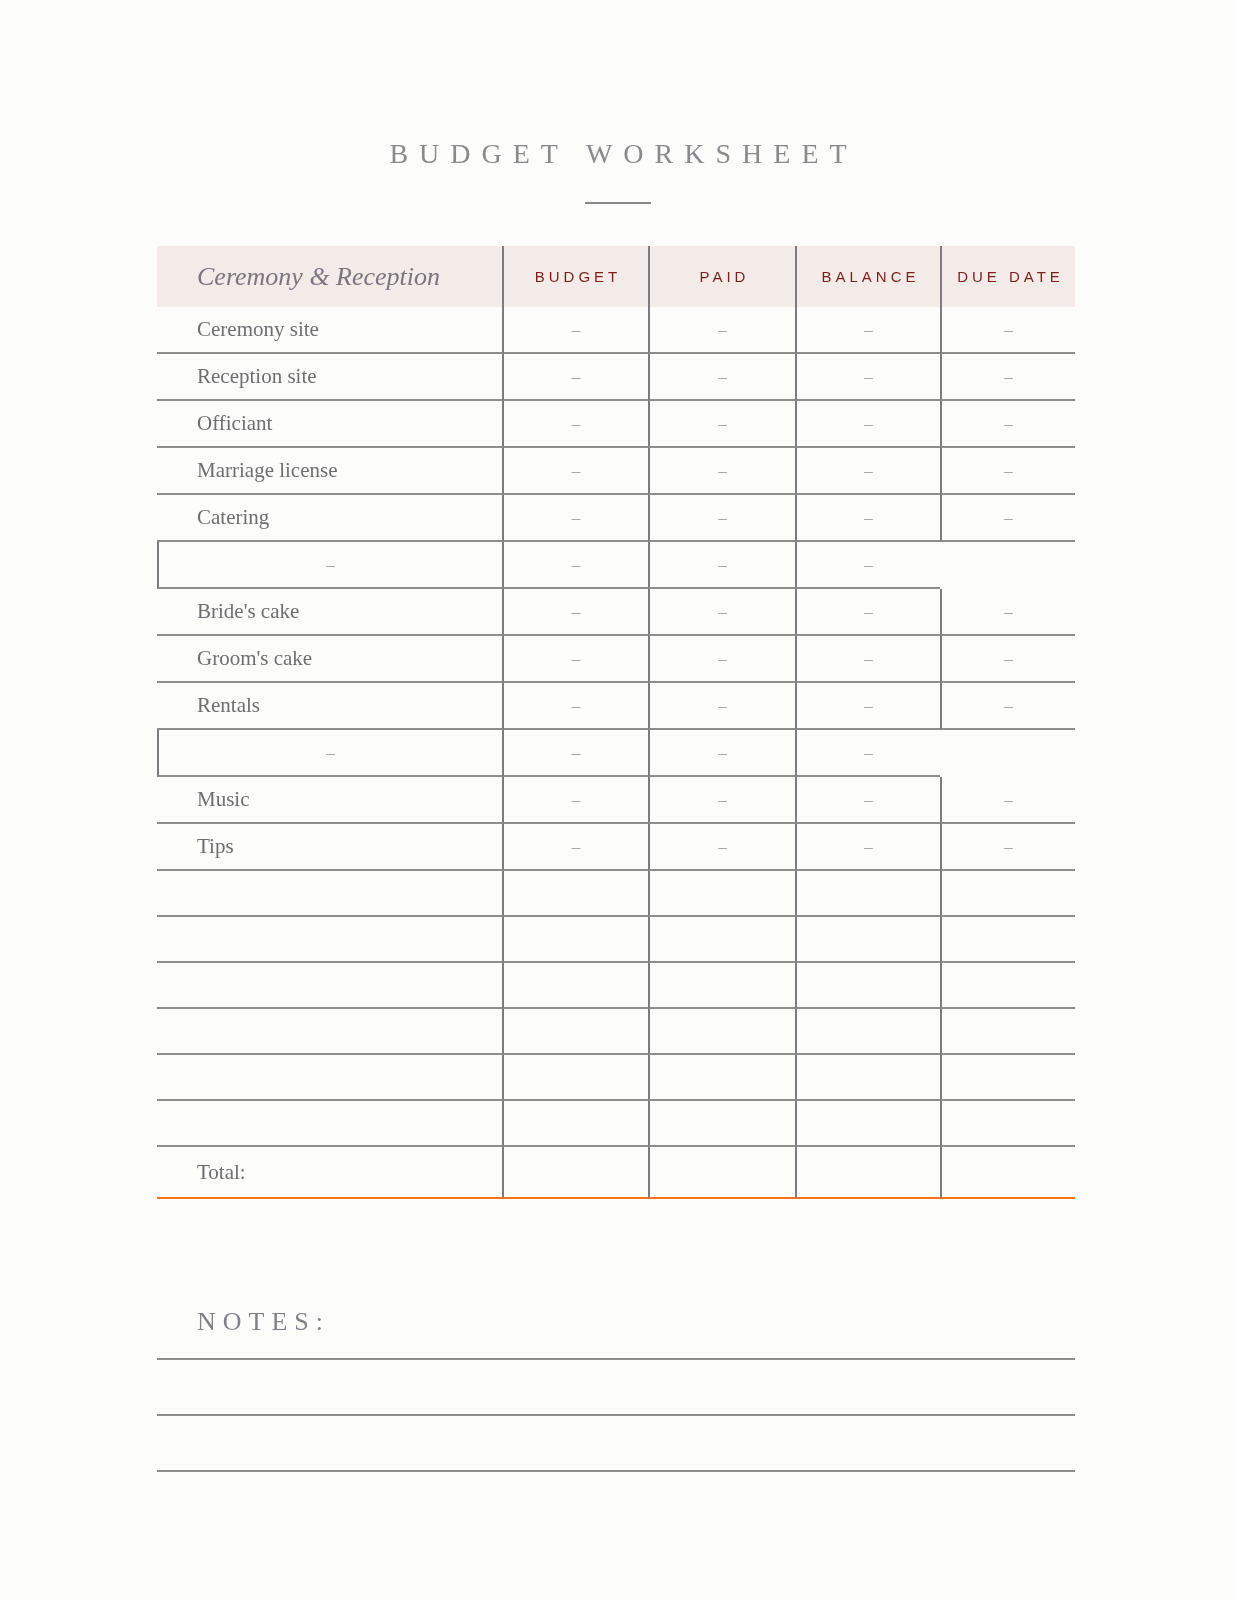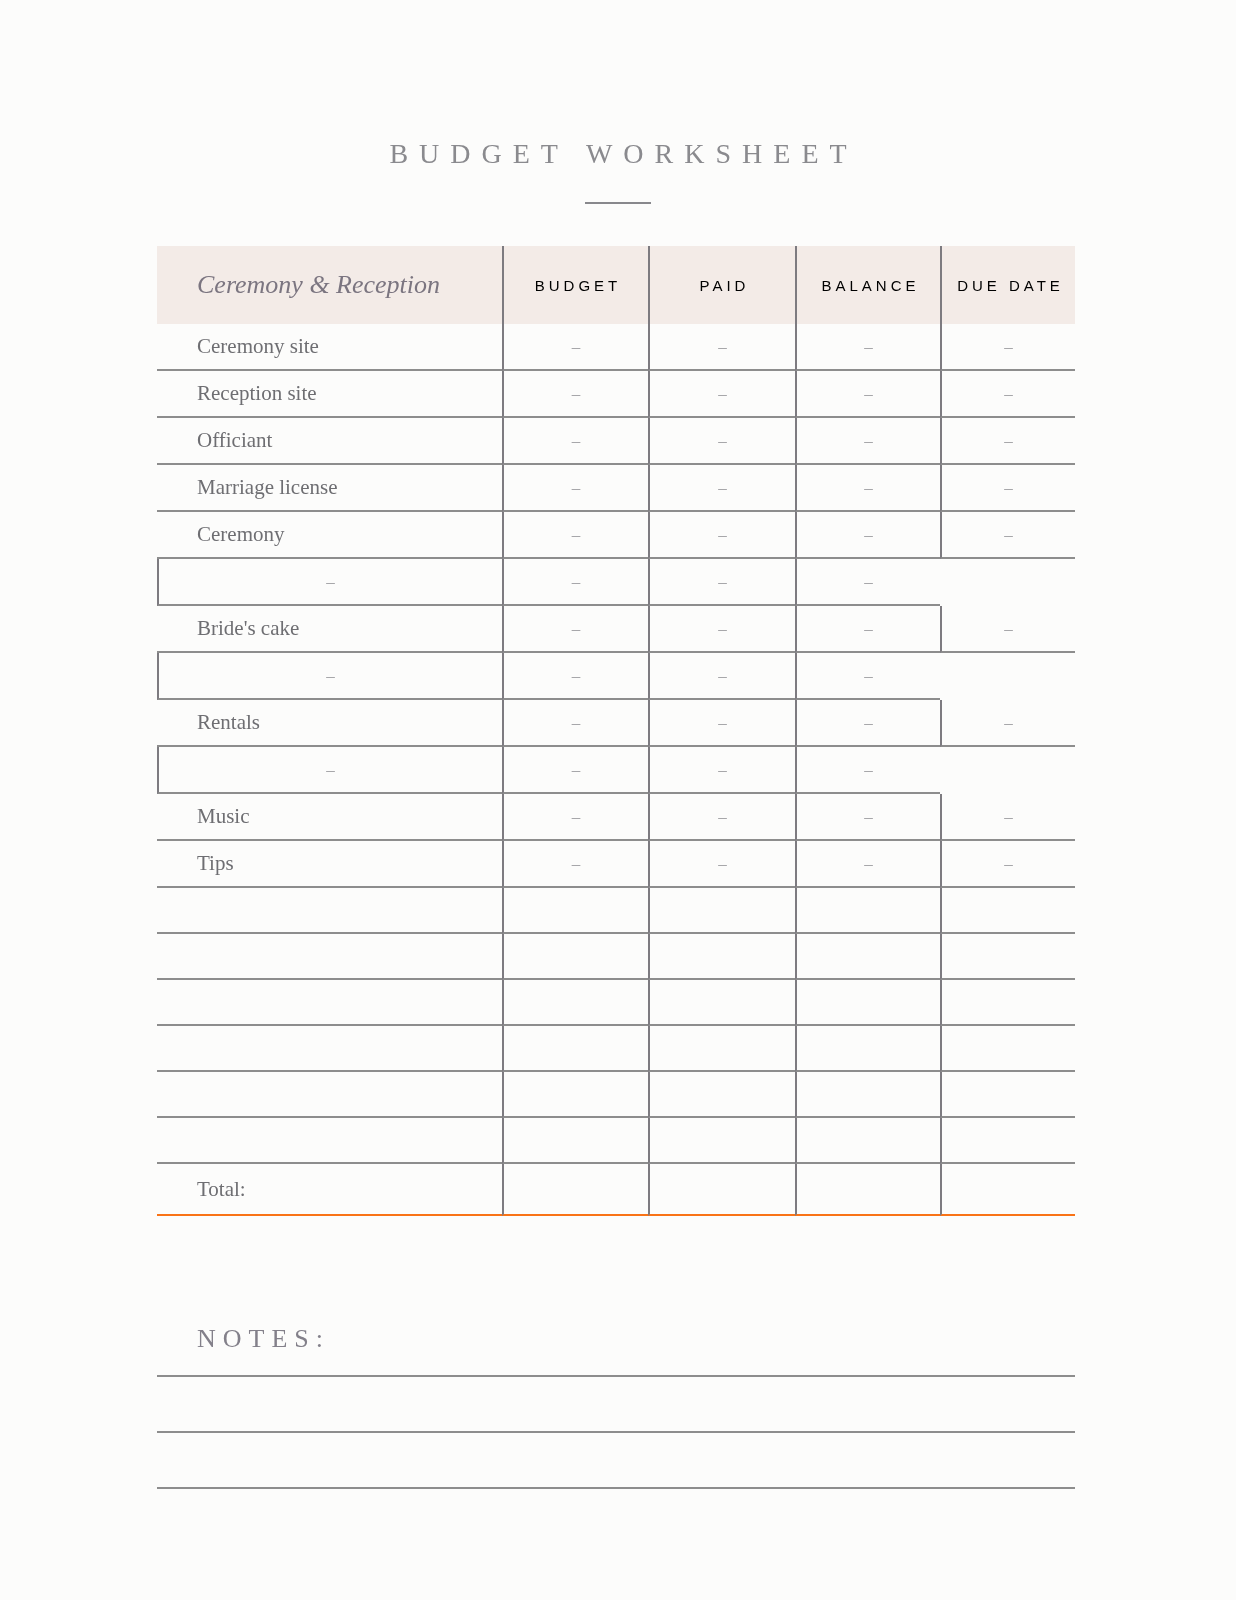--- a/index.html
+++ b/index.html
@@ -46,34 +46,34 @@
     align-items: center;
     box-sizing: border-box;
     min-width: 0;
   }
   .cell.vline {
     border-left: 2px solid #7d7b80;
   }
   
   .header-row .cell {
     background: #f3ebe7;
-    height: 78px;
+    height: 61px;
   }
   .section-title {
     font-style: italic;
     font-size: 26px;
     color: #7b7580;
     padding-left: 40px;
   }
   .col-head {
     justify-content: center;
     font-family: "Liberation Sans", sans-serif;
     font-size: 15px;
     letter-spacing: 4px;
-    color: #000000;
+    color: #7f1d1d;
     text-indent: 4px;
   }
   
   .item-row .cell {
     height: 47px;
     border-bottom: 2px solid #8d8d8d;
   }
   .empty-row .cell {
     height: 46px;
     border-bottom: 2px solid #8d8d8d;
@@ -157,21 +157,21 @@
 
         <div class="grid-row item-row">
           <div class="cell row-label">Marriage license</div>
           <div class="cell vline value-cell">–</div>
           <div class="cell vline value-cell">–</div>
           <div class="cell vline value-cell">–</div>
           <div class="cell vline value-cell">–</div>
         </div>
 
         <div class="grid-row item-row">
-          <div class="cell row-label">Ceremony</div>
+          <div class="cell row-label">Catering</div>
           <div class="cell vline value-cell">–</div>
           <div class="cell vline value-cell">–</div>
           <div class="cell vline value-cell">–</div>
           <div class="cell vline value-cell">–</div>
         </div>
 
         <div class="grid-row item-row">
           <div class="cell vline value-cell">–</div>
           <div class="cell vline value-cell">–</div>
           <div class="cell vline value-cell">–</div>
@@ -180,20 +180,21 @@
 
         <div class="grid-row item-row">
           <div class="cell row-label">Bride's cake</div>
           <div class="cell vline value-cell">–</div>
           <div class="cell vline value-cell">–</div>
           <div class="cell vline value-cell">–</div>
           <div class="cell vline value-cell">–</div>
         </div>
 
         <div class="grid-row item-row">
+          <div class="cell row-label">Groom's cake</div>
           <div class="cell vline value-cell">–</div>
           <div class="cell vline value-cell">–</div>
           <div class="cell vline value-cell">–</div>
           <div class="cell vline value-cell">–</div>
         </div>
 
         <div class="grid-row item-row">
           <div class="cell row-label">Rentals</div>
           <div class="cell vline value-cell">–</div>
           <div class="cell vline value-cell">–</div>

